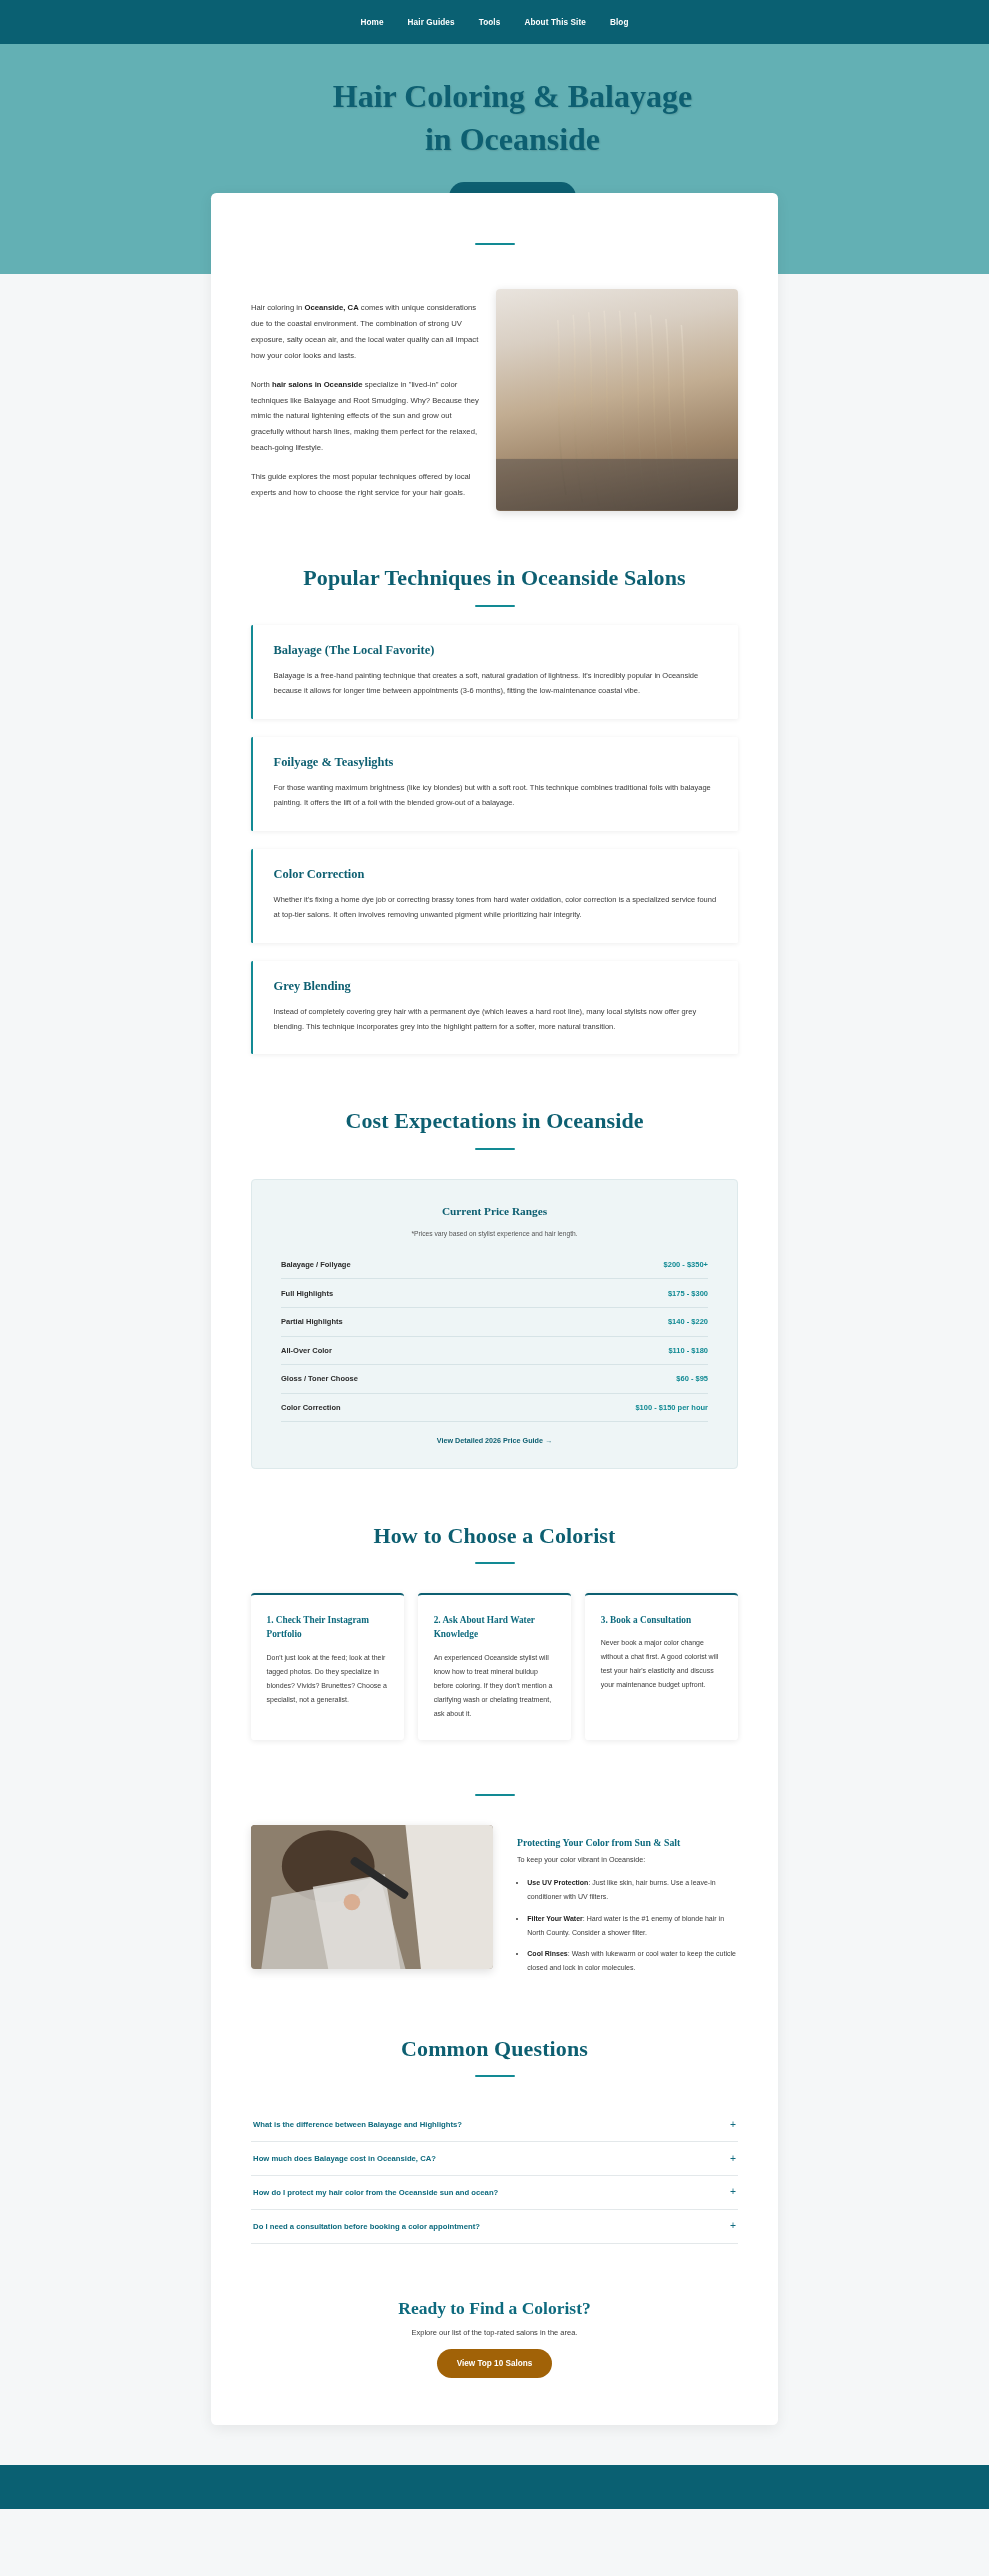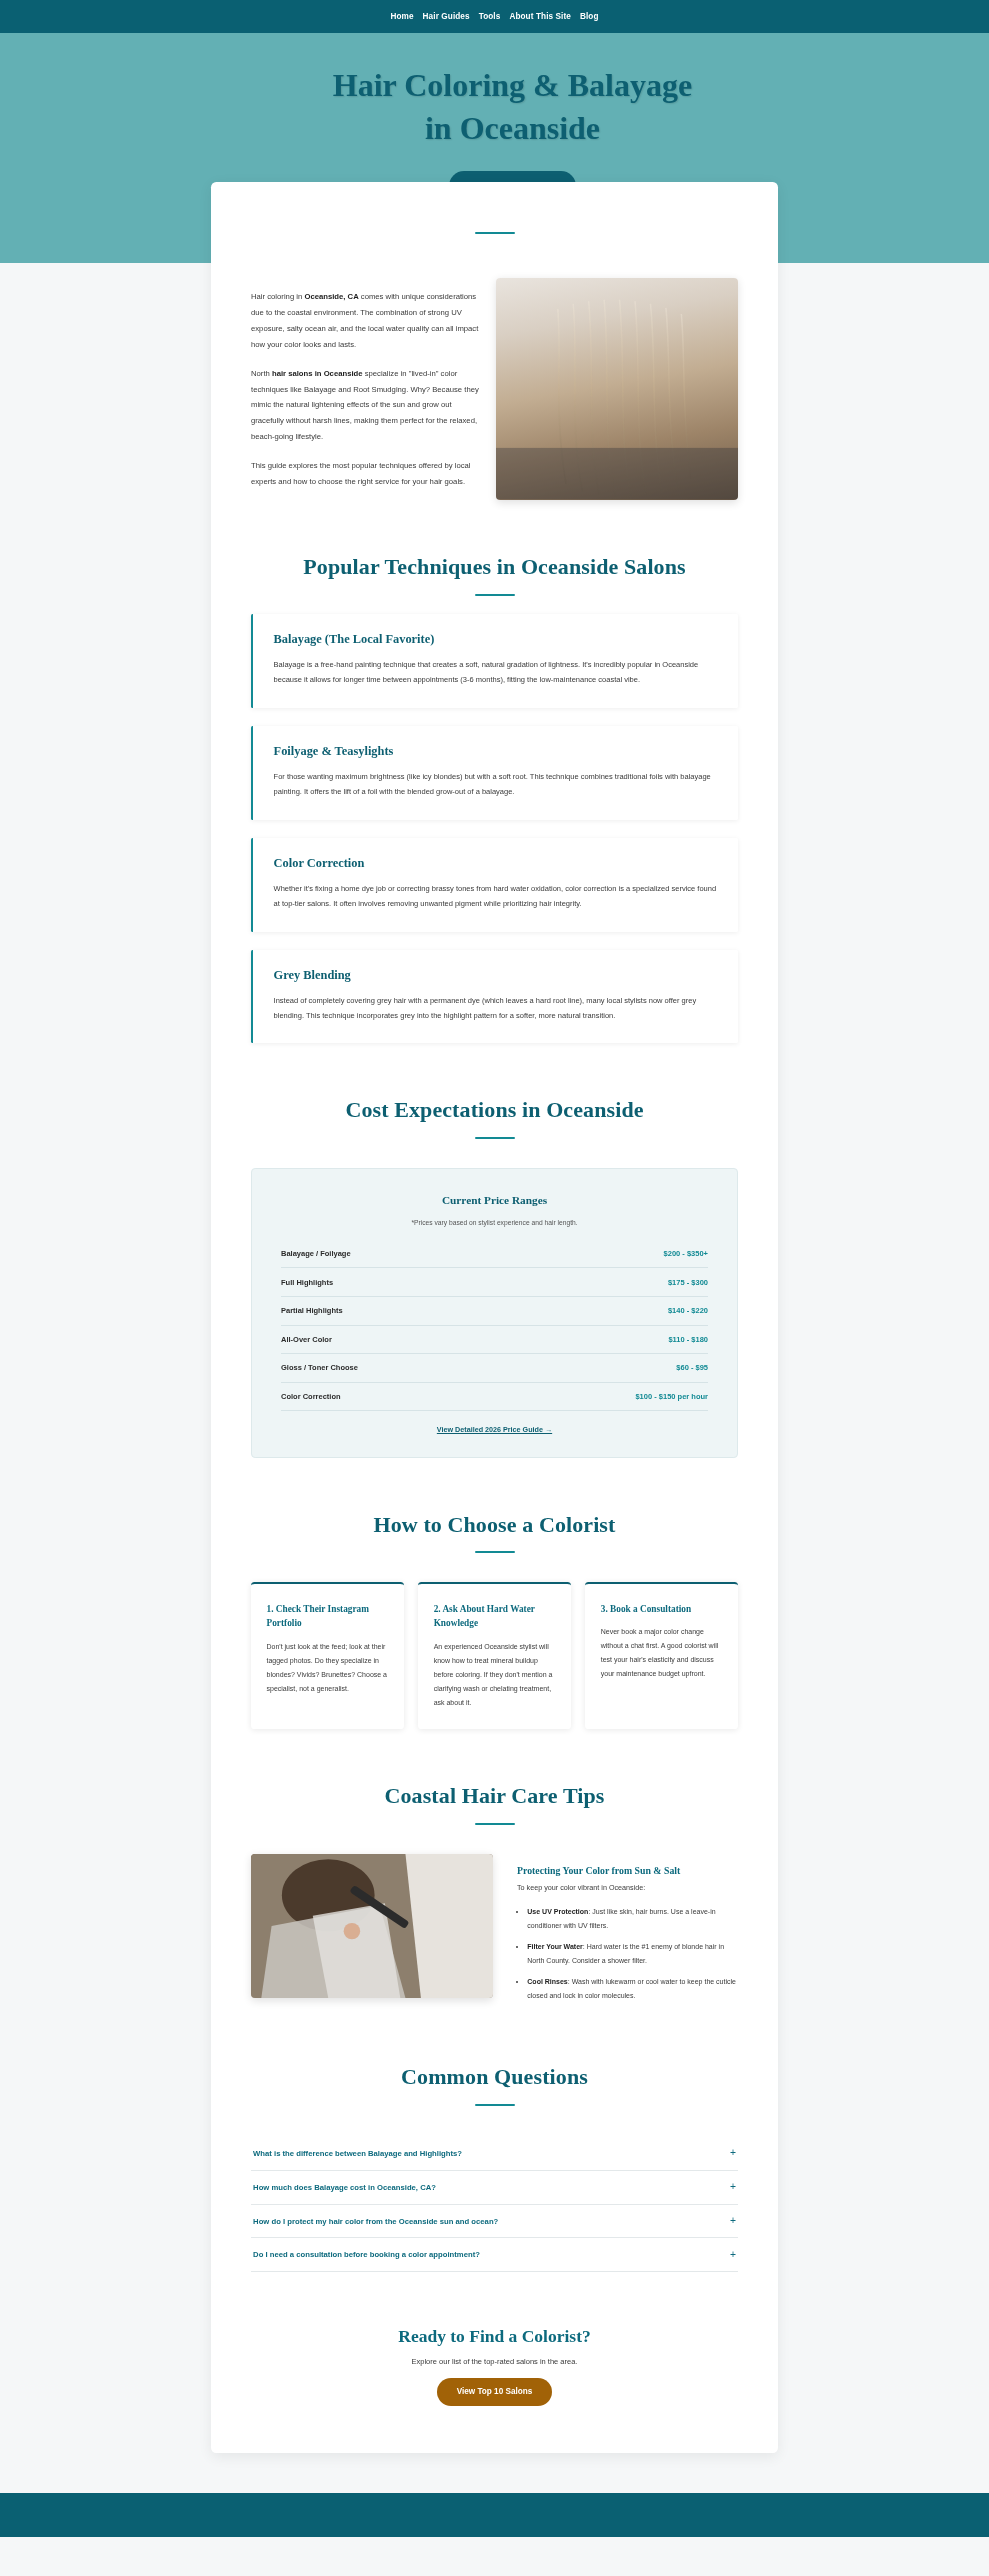--- a/index.html
+++ b/index.html
@@ -7,25 +7,25 @@
   body{
     background:#f5f7f8;
     font-family:"Liberation Sans", sans-serif;
     color:#333;
     -webkit-font-smoothing:antialiased;
   }
 
   
   .navbar{
     background:#0a6072;
-    height:33px;
+    height:44px;
     display:flex;
     align-items:center;
     justify-content:center;
-    gap:9px;
+    gap:24px;
   }
   .nav-link{
     color:#ffffff;
     font-size:8.2px;
     font-weight:bold;
     letter-spacing:0.1px;
     text-decoration:none;
     cursor:pointer;
   }
 
@@ -143,21 +143,21 @@
     text-align:center;font-size:6.7px;color:#555;margin-top:13.4px;margin-bottom:13.4px;
   }
   .price-row{
     display:flex;justify-content:space-between;align-items:center;
     padding:9.3px 0;border-bottom:0.5px solid #d6e3e6;text-align:center;
   }
   .price-label{font-size:7.5px;font-weight:bold;color:#2b2b2b;}
   .price-value{font-size:7.5px;font-weight:bold;color:#128a94;}
   .price-link{
     display:block;text-align:center;margin-top:13.4px;font-size:7.2px;
-    color:#0d5f71;font-weight:bold;text-decoration:underline;cursor:pointer;
+    color:#0d5f71;font-weight:bold;cursor:pointer;
   }
 
   
   .choose-grid{display:flex;gap:14.4px;margin-top:29px;}
   .choose-card{
     flex:1;background:#ffffff;border-top:2.6px solid #0d5f71;
     border-radius:3.6px;box-shadow:0 1px 6.2px rgba(0,0,0,.09);
     padding:17.5px 15.5px 19.6px;
   }
   .choose-card h4{
@@ -340,21 +340,20 @@
         <p>An experienced Oceanside stylist will know how to treat mineral buildup before coloring. If they don't mention a clarifying wash or chelating treatment, ask about it.</p>
       </div>
       <div class="choose-card">
         <h4>3. Book a Consultation</h4>
         <p>Never book a major color change without a chat first. A good colorist will test your hair's elasticity and discuss your maintenance budget upfront.</p>
       </div>
     </div>
   </section>
 
   <section class="section">
-    <h2 class="sec-title">Coastal Hair Care Tips</h2>
     <div class="rule"></div>
     <div class="care-grid">
       <div class="care-img">
         <svg viewBox="0 0 470 280" preserveAspectRatio="none" style="position:absolute;inset:0;width:100%;height:100%;">
           <rect width="470" height="280" fill="#8d7f6d"></rect>
           <ellipse cx="150" cy="80" rx="90" ry="70" fill="#4b3a2c"></ellipse>
           <polygon points="40,140 250,100 300,280 20,280" fill="#c9c6c0" opacity=".85"></polygon>
           <polygon points="120,120 260,96 290,280 150,280" fill="#e4e2de" opacity=".8"></polygon>
           <rect x="200" y="60" width="130" height="16" rx="6" transform="rotate(34 200 60)" fill="#2b2b2b"></rect>
           <polygon points="300,0 470,0 470,280 330,280" fill="#efece7" opacity=".92"></polygon>

